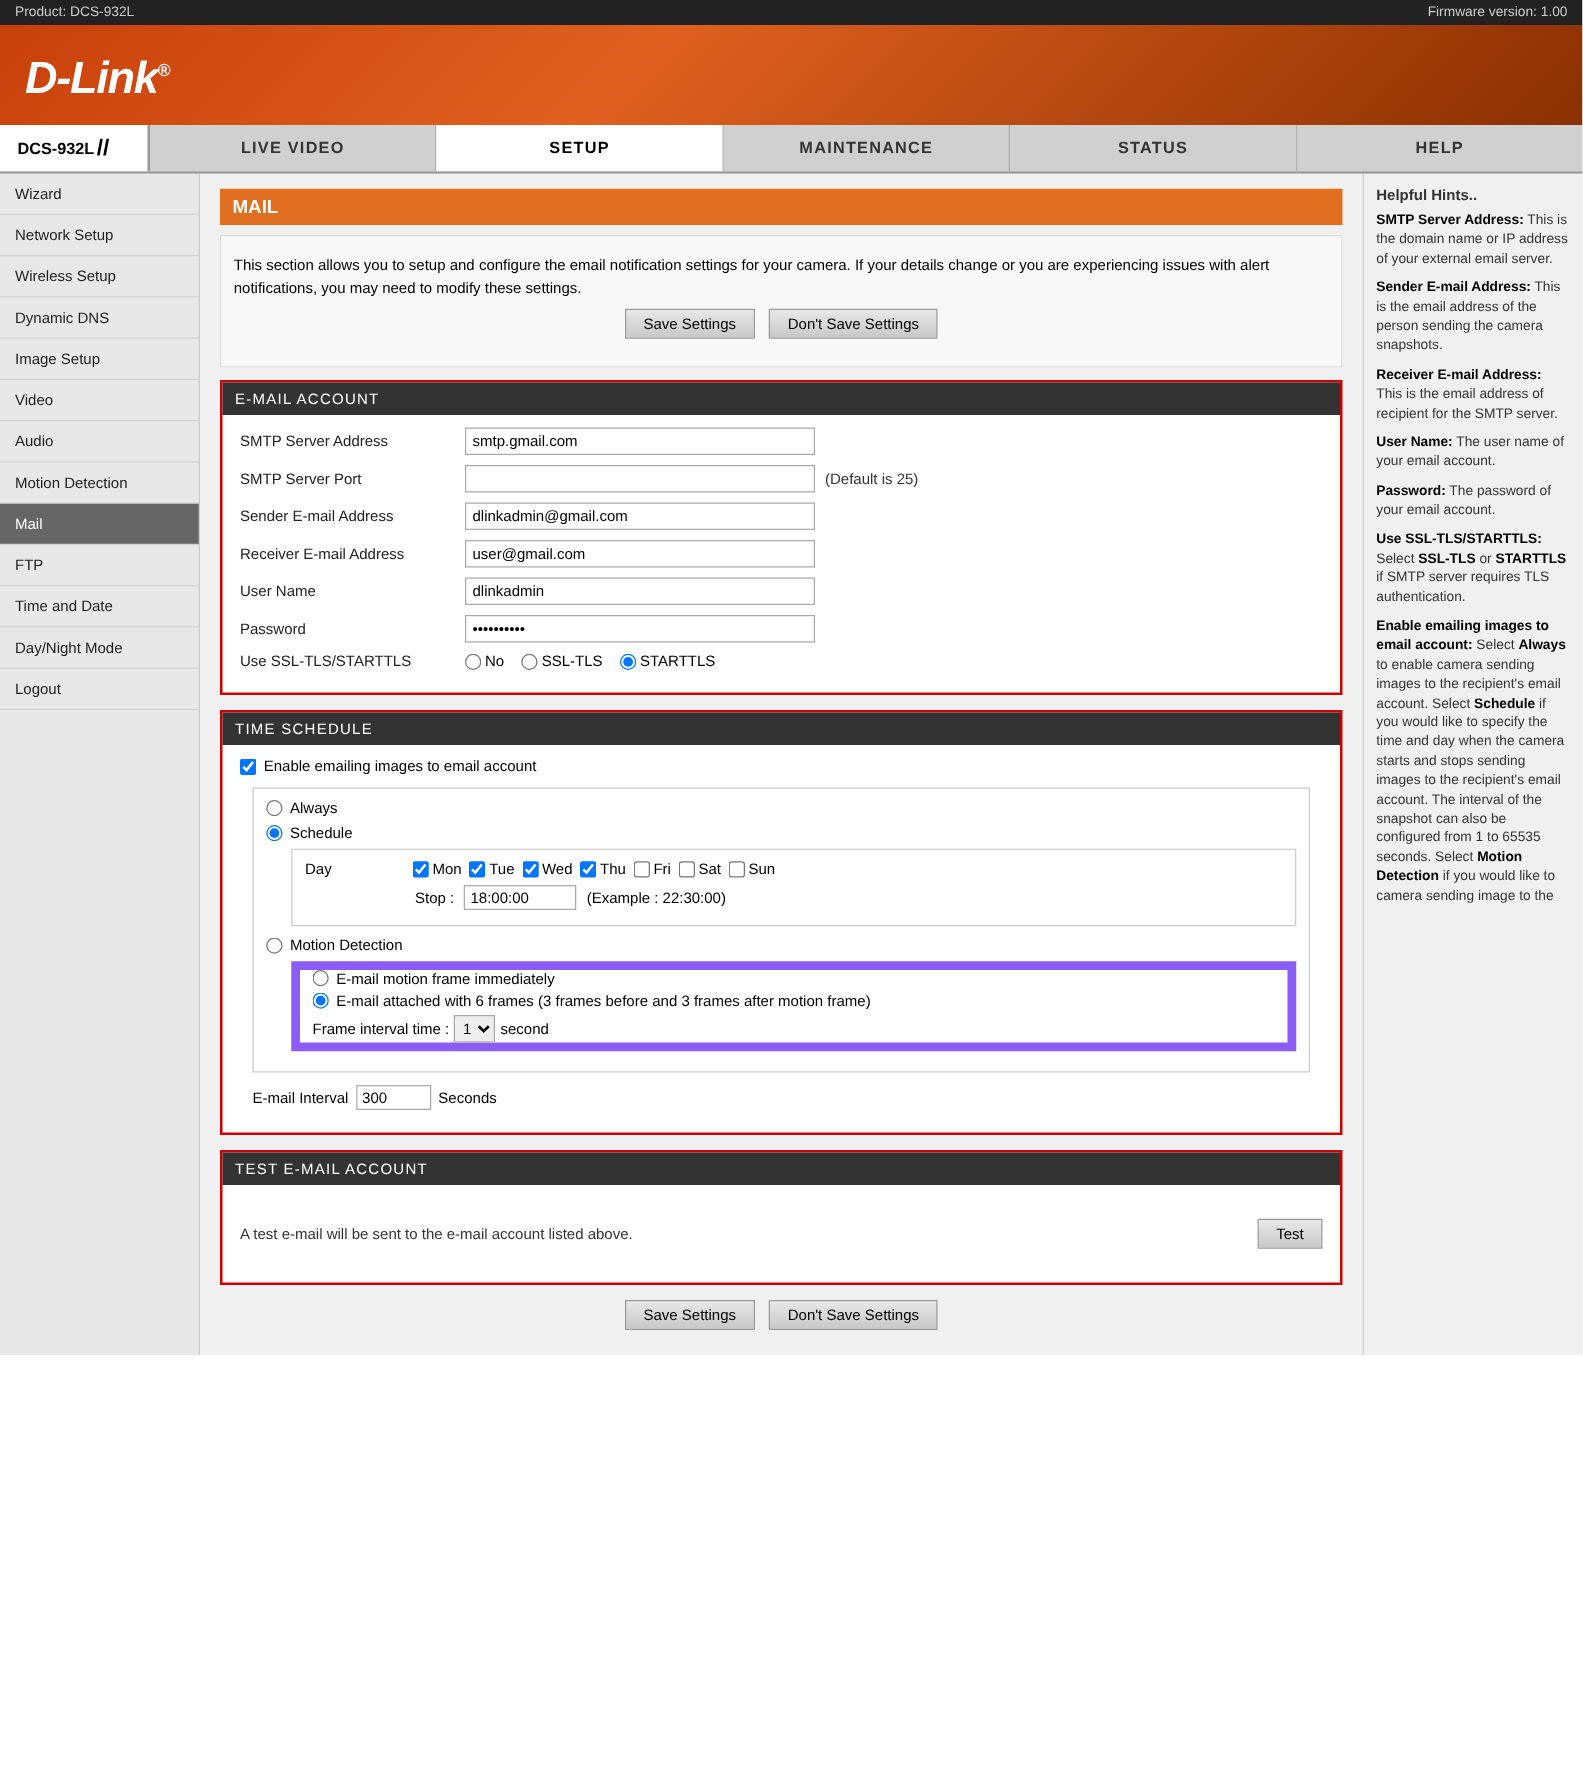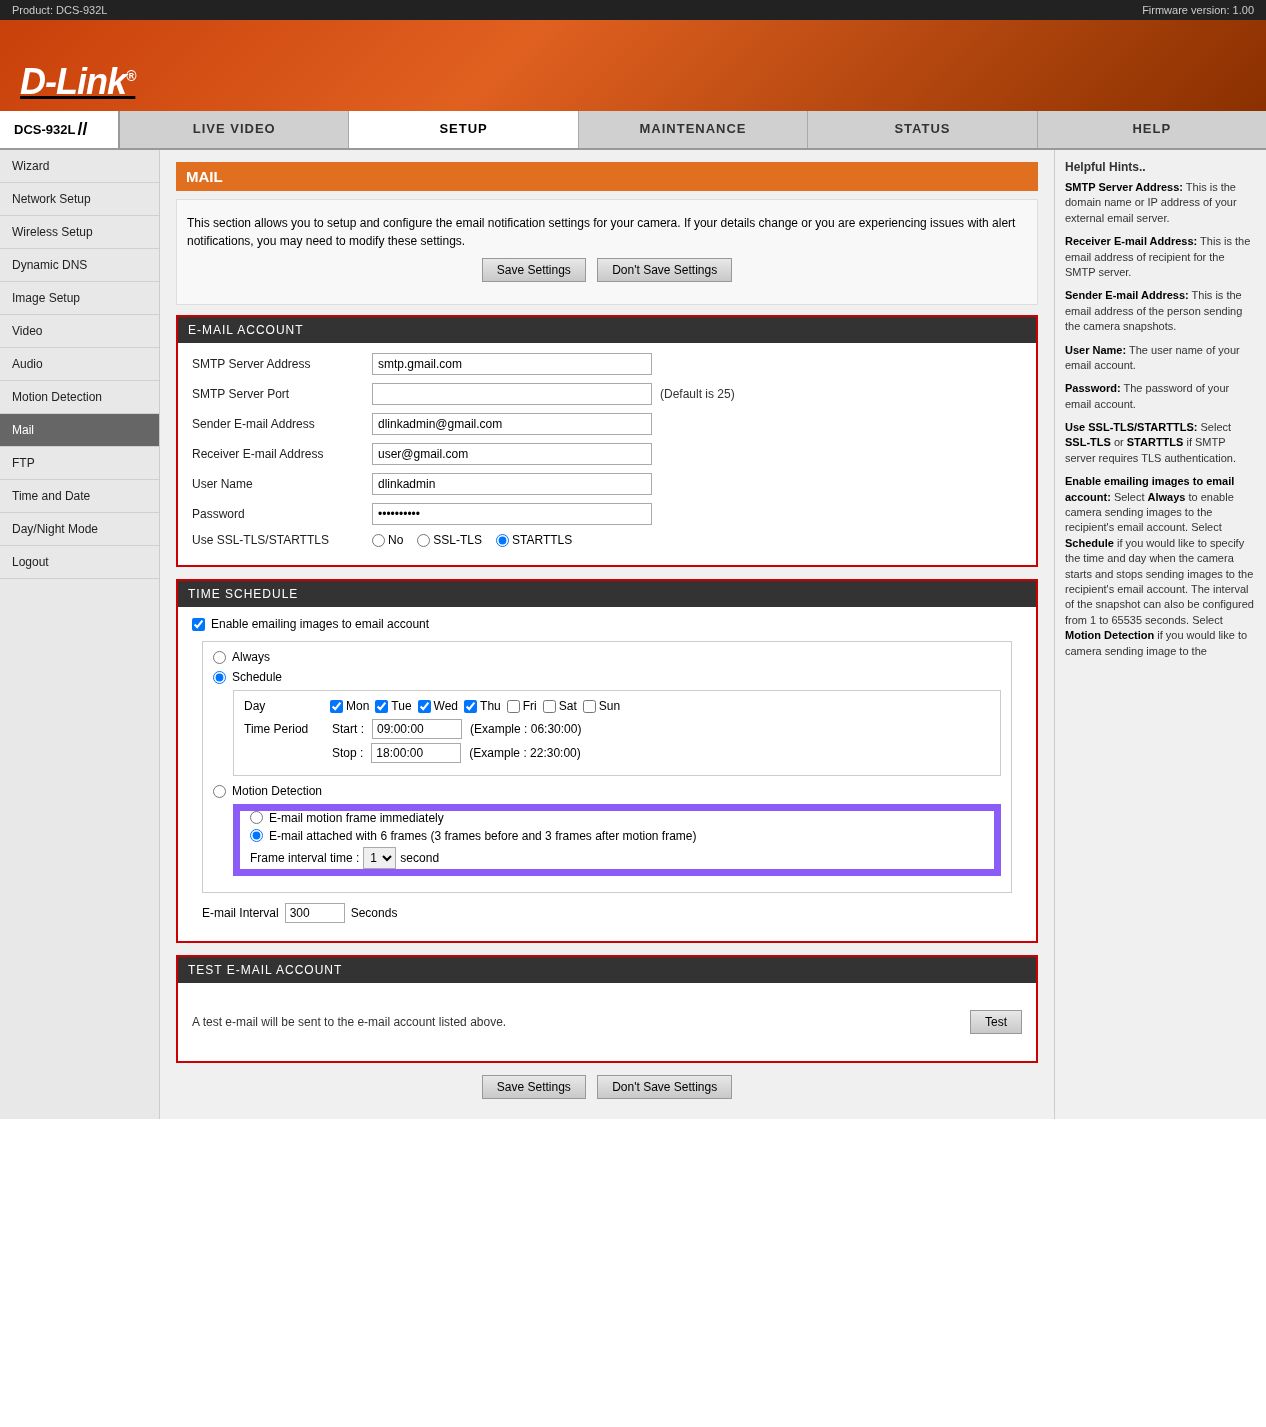--- a/index.html
+++ b/index.html
@@ -10,24 +10,23 @@
       background: #222;
       color: #ccc;
       padding: 4px 12px;
       display: flex;
       justify-content: space-between;
       font-size: 11px;
     }
     .logo-bar {
       background: linear-gradient(135deg, #c8400a 0%, #e06020 40%, #8a3000 100%);
       padding: 12px 20px 8px 20px;
-      height: 91px;
-      display: flex;
-      align-items: flex-end;
-      text-decoration: underline;
+      height: 80px;
+      display: flex;
+      align-items: center;
     }
     .dlink-logo {
       color: white;
       font-size: 36px;
       font-weight: bold;
       font-style: italic;
       letter-spacing: -1px;
     }
     .dlink-logo sup {
       font-size: 14px;
@@ -95,21 +94,21 @@
 
     
     .content {
       flex: 1;
       padding: 12px 16px;
       background: #f0f0f0;
     }
 
     
     .help-panel {
-      width: 212px;
+      width: 176px;
       background: #f0f0f0;
       padding: 10px;
       border-left: 1px solid #ccc;
       font-size: 11px;
       flex-shrink: 0;
     }
     .help-panel h3 {
       font-size: 12px;
       margin-bottom: 6px;
       color: #333;
@@ -470,26 +469,20 @@
                 <input type="checkbox" style=""> Fri
               </label>
               <label class="day-check">
                 <input type="checkbox" style=""> Sat
               </label>
               <label class="day-check">
                 <input type="checkbox" style=""> Sun
               </label>
             </div>
 
-            <div class="time-row">
-              <div class="time-label-col">Time Period</div>
-              <span>Start :</span>
-              <input class="time-input" type="text" value="09:00:00" style="">
-              <span>(Example : 06:30:00)</span>
-            </div>
             <div class="time-row">
               <div class="time-label-col"></div>
               <span>Stop :</span>
               <input class="time-input" type="text" value="18:00:00" style="">
               <span>(Example : 22:30:00)</span>
             </div>
           </div>
 
           <div class="schedule-option">
             <input type="radio" name="schedule-type" value="motion" style="">
@@ -542,26 +535,26 @@
 
   </div>
 
   <div class="help-panel">
     <h3>Helpful Hints..</h3>
 
     <p>
       <strong>SMTP Server Address:</strong> This is the domain name or IP address of your external email server.
     </p>
     <p>
+      <strong>Sender E-mail Address:</strong> This is the email address of the person sending the camera snapshots.
+    </p>
+    <p>
       <strong>Receiver E-mail Address:</strong> This is the email address of recipient for the SMTP server.
     </p>
     <p>
-      <strong>Sender E-mail Address:</strong> This is the email address of the person sending the camera snapshots.
-    </p>
-    <p>
       <strong>User Name:</strong> The user name of your email account.
     </p>
     <p>
       <strong>Password:</strong> The password of your email account.
     </p>
     <p>
       <strong>Use SSL-TLS/STARTTLS:</strong> Select <strong>SSL-TLS</strong> or <strong>STARTTLS</strong> if SMTP server requires TLS authentication.
     </p>
     <p>
       <strong>Enable emailing images to email account:</strong> Select <strong>Always</strong> to enable camera sending images to the recipient's email account. Select <strong>Schedule</strong> if you would like to specify the time and day when the camera starts and stops sending images to the recipient's email account. The interval of the snapshot can also be configured from 1 to 65535 seconds. Select <strong>Motion Detection</strong> if you would like to camera sending image to the

